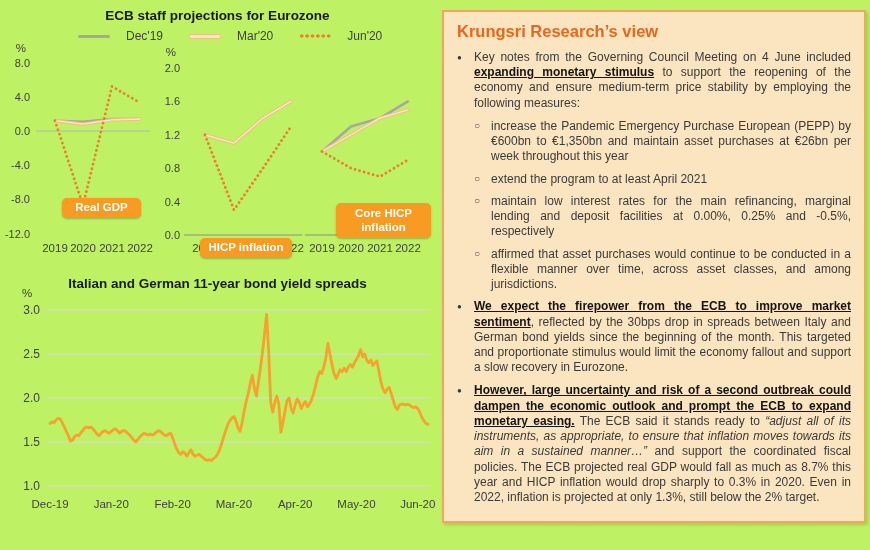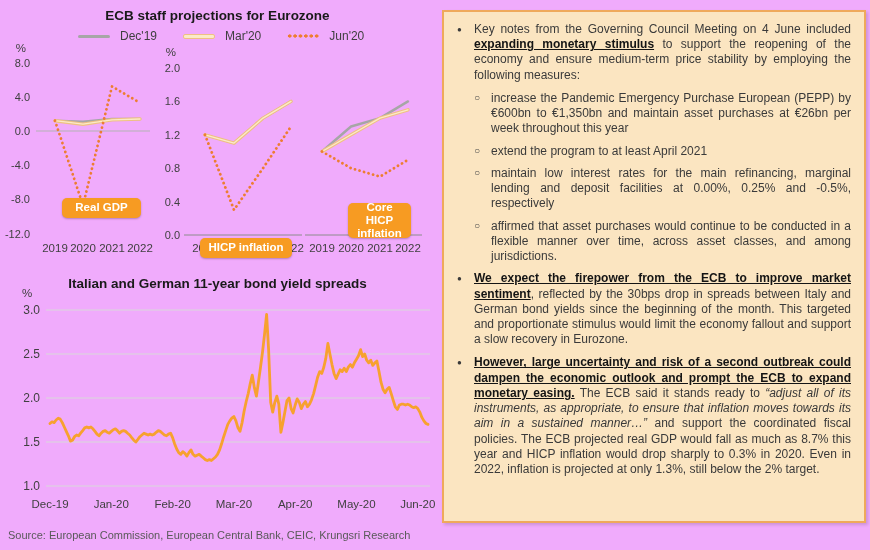--- a/index.html
+++ b/index.html
@@ -1,47 +1,47 @@
 <!DOCTYPE html>
 <html><head>
 <meta charset="utf-8">
 <style>
   * { margin:0; padding:0; box-sizing:border-box; }
   html,body { background:#ffffff; }
   body { font-family:"Liberation Sans", sans-serif; }
-  .page { position:relative; width:870px; height:550px; background:#f0abfc; overflow:hidden; }
+  .page { position:relative; width:870px; height:550px; background:#bef264; overflow:hidden; }
 
   
   .fig-title { position:absolute; left:0; width:435px; text-align:center;
                font-size:13.5px; font-weight:bold; color:#1a1a1a; }
   #ecb-title { top:8px; }
   #bond-title { top:276px; }
 
   .legend { position:absolute; top:29px; left:78px; display:flex; align-items:center; gap:0; }
   .legend-item { display:flex; align-items:center; margin-right:26px; }
-  .legend-label { font-size:12px; color:#3f3f3f; margin-left:10px; }
+  .legend-label { font-size:12px; color:#3f3f3f; margin-left:16px; }
   .sample { width:32px; height:5px; }
   .sample-dec { height:3px; background:#a6a6a6; border-radius:2px; }
   .sample-mar { background:#fbeac8; border:1.5px solid #efc083; border-radius:2px; }
   .sample-jun { height:4px; background-image:radial-gradient(circle, #ed7d31 1.5px, transparent 1.7px);
                 background-size:5.4px 4px; background-repeat:repeat-x; }
 
   svg.mini { position:absolute; top:42px; overflow:visible; }
   #chart-gdp  { left:0px; }
   #chart-hicp { left:150px; }
   #chart-core { left:302px; }
   #chart-bond { position:absolute; left:0; top:300px; overflow:visible; }
 
   .badge { position:absolute; background:#f79b22; color:#ffffff; font-weight:bold;
            font-size:11.5px; border-radius:5px; display:flex; align-items:center;
            justify-content:center; text-align:center; line-height:1.15;
            box-shadow:0 1px 2px rgba(0,0,0,0.25); padding:1px 4px; }
   #badge-gdp  { left:62px;  top:198px; width:79px; height:20px; }
   #badge-hicp { left:200px; top:214px; width:92px; height:20px;margin-top:24px; }
-  #badge-core { left:348px; top:203px; width:63px; height:35px; }
+  #badge-core { left:336px; top:203px; width:95px; height:35px; }
 
   #bond-pct { position:absolute; left:22px; top:287px; font-size:11.5px; color:#404040; }
   #source-line { position:absolute; left:8px; top:529px; font-size:11px; color:#595959; }
 
   
   .panel { position:absolute; left:442px; top:10px; width:424px; height:513px;
            background:#fbe5c1; border:2px solid #efa95b; box-shadow:2px 2px 3px rgba(0,0,0,0.15);
            padding:10px 13px 8px 13px; overflow:hidden; }
   .panel-title { color:#e8671c; font-size:16.5px; font-weight:bold; margin-bottom:9px; }
   .bullet-row { display:flex; margin-bottom:8px; }
@@ -146,23 +146,23 @@
         <text x="111.29729729729729" y="208" text-anchor="middle" font-size="11.5" fill="#404040" font-family="&quot;Liberation Sans&quot;, sans-serif" font-weight="normal">Jan-20</text>
         <text x="172.59459459459458" y="208" text-anchor="middle" font-size="11.5" fill="#404040" font-family="&quot;Liberation Sans&quot;, sans-serif" font-weight="normal">Feb-20</text>
         <text x="233.8918918918919" y="208" text-anchor="middle" font-size="11.5" fill="#404040" font-family="&quot;Liberation Sans&quot;, sans-serif" font-weight="normal">Mar-20</text>
         <text x="295.18918918918916" y="208" text-anchor="middle" font-size="11.5" fill="#404040" font-family="&quot;Liberation Sans&quot;, sans-serif" font-weight="normal">Apr-20</text>
         <text x="356.4864864864865" y="208" text-anchor="middle" font-size="11.5" fill="#404040" font-family="&quot;Liberation Sans&quot;, sans-serif" font-weight="normal">May-20</text>
         <text x="417.7837837837838" y="208" text-anchor="middle" font-size="11.5" fill="#404040" font-family="&quot;Liberation Sans&quot;, sans-serif" font-weight="normal">Jun-20</text>
         <polyline points="50.0,123.5 52.0,121.8 54.1,122.6 56.1,120.0 58.2,118.2 60.2,119.1 62.3,122.6 64.3,127.0 66.3,131.4 68.4,135.8 70.4,141.1 72.5,140.2 74.5,136.7 76.6,135.0 78.6,135.8 80.6,133.2 82.7,130.6 84.7,127.9 86.8,127.0 88.8,127.9 90.9,127.0 92.9,128.8 95.0,131.4 97.0,134.1 99.0,135.8 101.1,133.2 103.1,131.4 105.2,130.6 107.2,132.3 109.3,133.2 111.3,131.4 113.3,129.7 115.4,128.8 117.4,130.6 119.5,133.2 121.5,131.4 123.6,130.6 125.6,131.4 127.6,133.2 129.7,135.0 131.7,137.6 133.8,140.2 135.8,142.0 137.9,139.4 139.9,136.7 141.9,135.0 144.0,133.2 146.0,134.1 148.1,135.0 150.1,134.1 152.2,135.0 154.2,134.1 156.2,132.3 158.3,130.6 160.3,131.4 162.4,133.2 164.4,135.0 166.5,135.8 168.5,134.1 170.6,133.2 172.6,137.6 174.6,143.8 176.7,149.0 178.7,152.6 180.8,154.3 182.8,151.7 184.9,153.4 186.9,156.1 188.9,152.6 191.0,149.9 193.0,154.3 195.1,156.1 197.1,155.2 199.2,154.3 201.2,156.1 203.2,157.8 205.3,159.6 207.3,160.5 209.4,159.6 211.4,160.5 213.5,158.7 215.5,157.0 217.5,154.3 219.6,149.9 221.6,143.8 223.7,136.7 225.7,130.6 227.8,124.4 229.8,120.9 231.8,118.2 233.9,116.5 235.9,120.9 238.0,127.9 240.0,131.4 242.1,122.6 244.1,111.2 246.2,101.5 248.2,93.6 250.2,83.9 252.3,75.1 254.3,87.4 256.4,96.2 258.4,82.2 260.5,67.2 262.5,52.2 264.5,34.6 266.6,14.4 268.6,49.6 270.7,102.4 272.7,112.1 274.8,102.4 276.8,96.2 278.8,104.2 280.9,132.3 282.9,122.6 285.0,111.2 287.0,100.6 289.1,98.0 291.1,108.6 293.1,113.0 295.2,105.0 297.2,98.9 299.3,102.4 301.3,108.6 303.4,104.2 305.4,101.5 307.4,106.8 309.5,104.2 311.5,99.8 313.6,93.6 315.6,85.7 317.7,76.9 319.7,71.6 321.8,73.4 323.8,67.2 325.8,58.4 327.9,43.4 329.9,54.0 332.0,64.6 334.0,73.4 336.1,78.6 338.1,74.2 340.1,69.8 342.2,71.6 344.2,68.1 346.3,71.6 348.3,67.2 350.4,64.6 352.4,67.2 354.4,62.8 356.5,59.3 358.5,55.8 360.6,49.6 362.6,56.6 364.7,54.0 366.7,60.2 368.7,62.8 370.8,60.2 372.8,65.4 374.9,62.8 376.9,61.0 379.0,71.6 381.0,82.2 383.0,89.2 385.1,92.7 387.1,89.2 389.2,87.4 391.2,93.6 393.3,100.6 395.3,106.8 397.4,109.4 399.4,105.0 401.4,104.2 403.5,104.2 405.5,105.0 407.6,104.2 409.6,105.0 411.7,106.8 413.7,107.7 415.7,106.8 417.8,108.6 419.8,112.1 421.9,117.4 423.9,120.9 426.0,123.5 428.0,124.4" fill="none" stroke="#f7a12f" stroke-width="2.8" stroke-linecap="round" stroke-linejoin="round"></polyline>
       </svg>
   </section>
 
-  <div id="source-line">Source: European Commission, European Central Bank, CEIC, Krungsri Research</div>
 
   <aside class="panel">
+    <h1 class="panel-title">Krungsri Research’s view</h1>
     <div id="panel-bullets">
         <div class="bullet-row">
           <span class="bullet-marker">●</span>
           <p class="bullet-text">Key notes from the Governing Council Meeting on 4 June included <b>expanding monetary stimulus</b> to support the reopening of the economy and ensure medium-term price stability by employing the following measures:</p>
         </div>
         <div class="bullet-row sub">
           <span class="bullet-marker">○</span>
           <p class="bullet-text">increase the Pandemic Emergency Purchase European (PEPP) by €600bn to €1,350bn and maintain asset purchases at €26bn per week throughout this year</p>
         </div>
         <div class="bullet-row sub">

